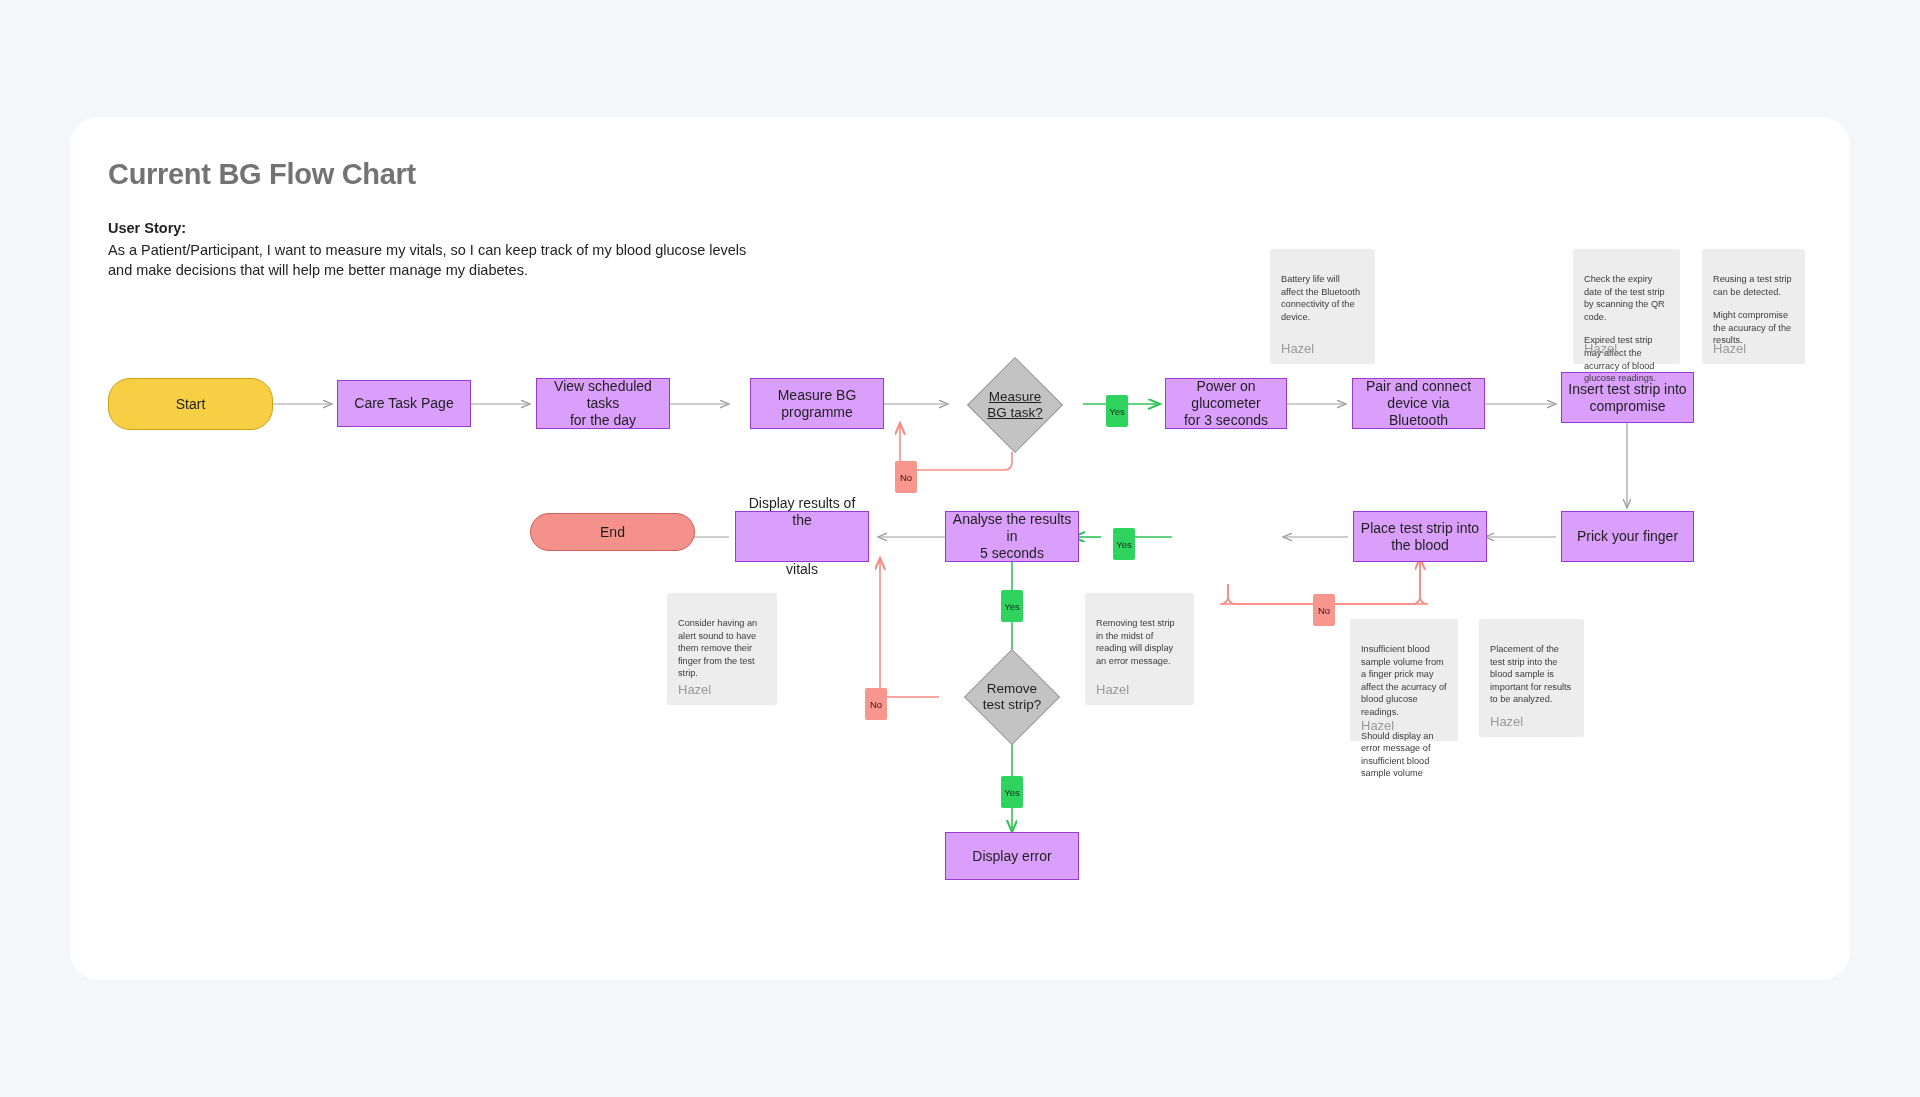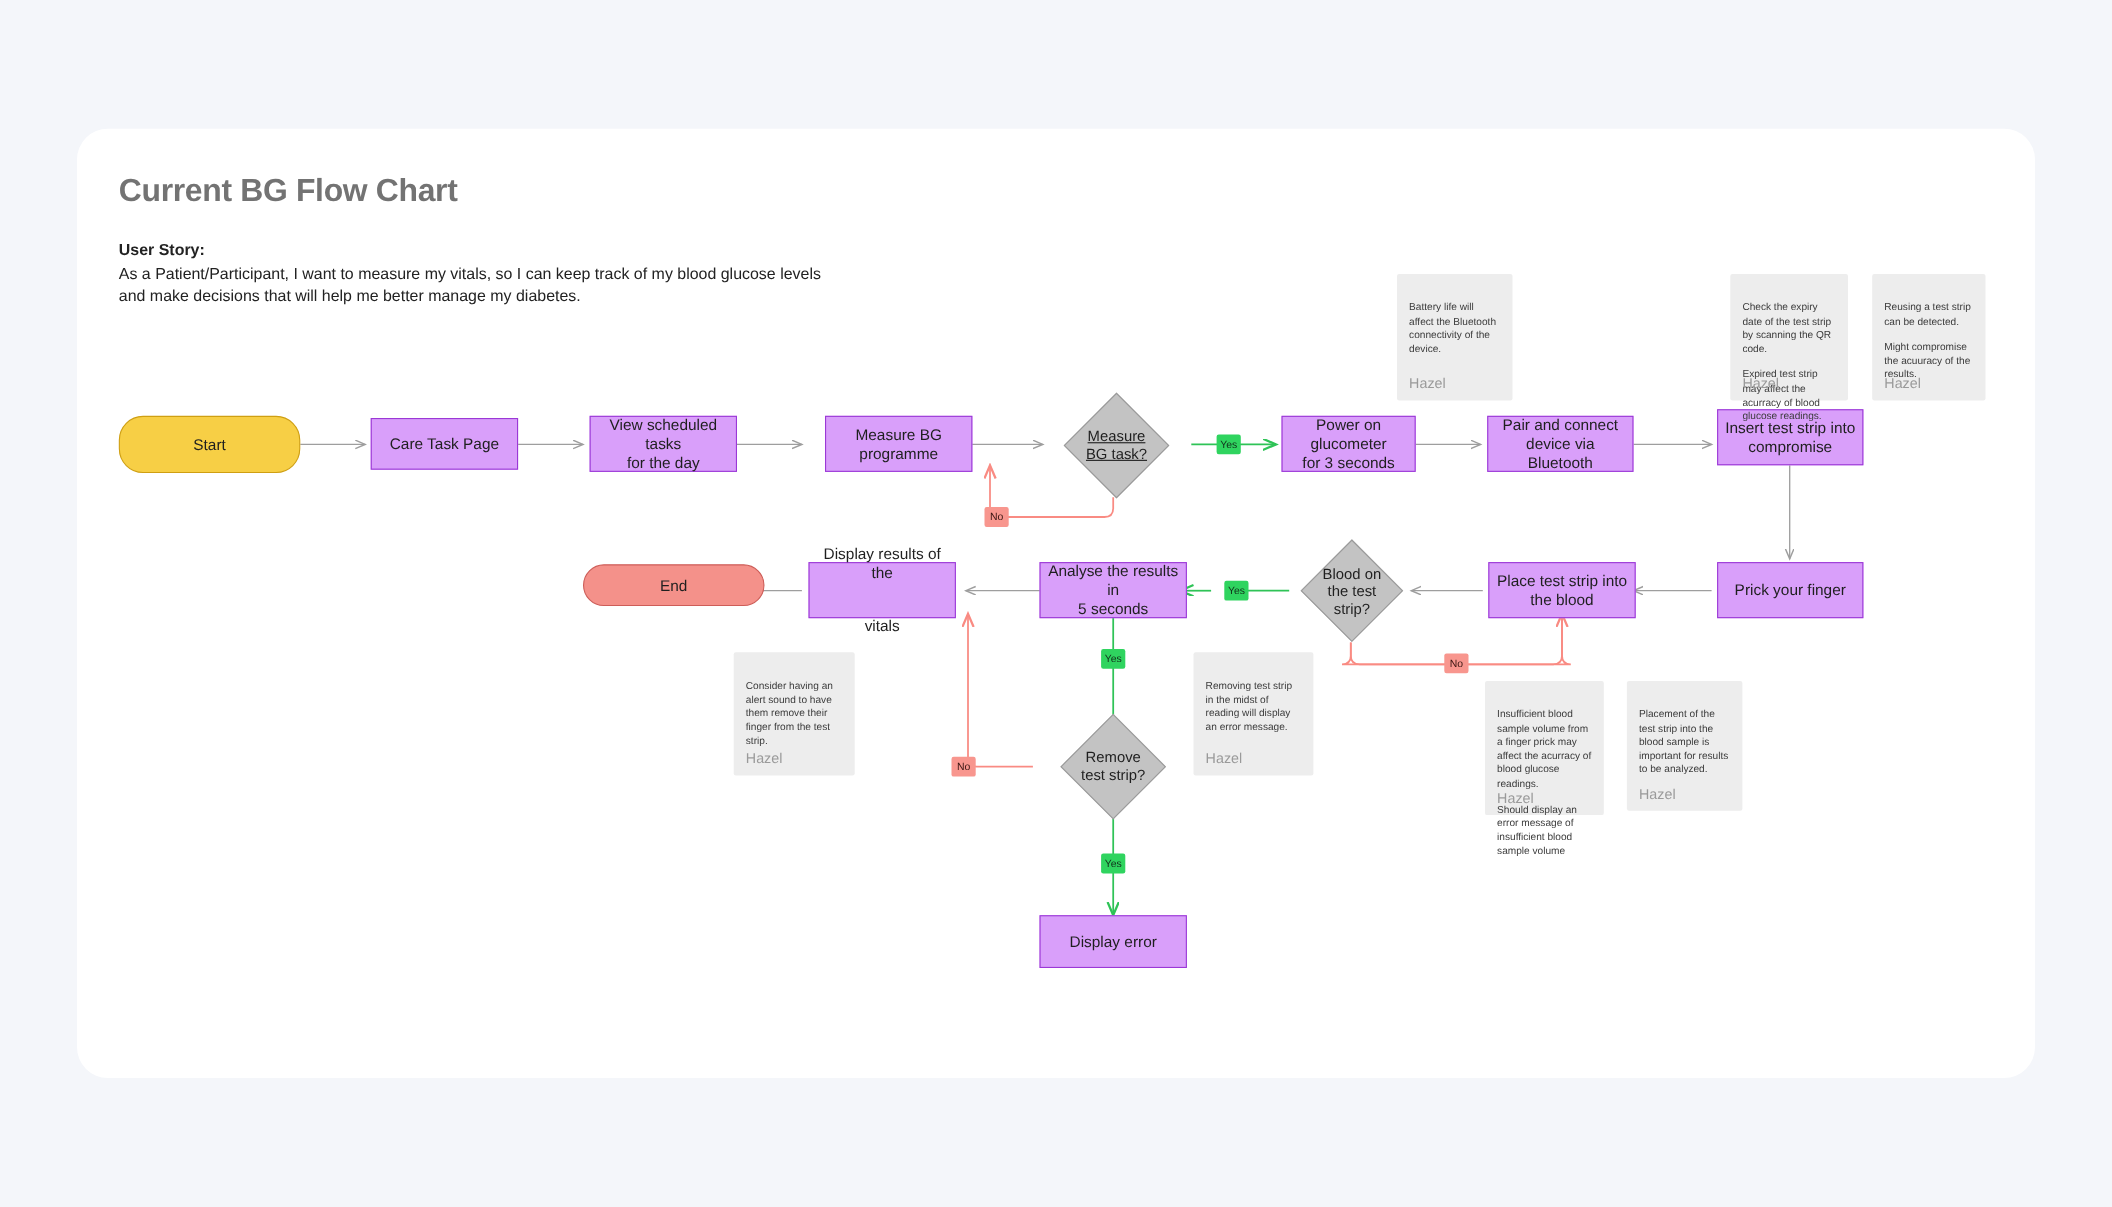--- a/index.html
+++ b/index.html
@@ -104,21 +104,21 @@
   }
 
   .badge {
     position: absolute;
     display: flex;
     align-items: center;
     justify-content: center;
     font-size: 9.5px;
     color: #11301b;
     border-radius: 2px;
-    padding: 2px 3px;
+    padding: 16px 3px;
   }
   .badge-yes { background: #2fd45f; }
   .badge-no  { background: #f8968e; color:#3a1512; }
 
   .note {
     position: absolute;
     background: #ededed;
     border-radius: 2px;
     padding: 24px 11px 8px 11px;
     font-size: 9.2px;
@@ -255,28 +255,20 @@
 
     <div class="node proc" style="left:945px; top:511px; width:134px; height:51px; flex-direction:column;">
       <span>Analyse the results in</span>
       <span>5 seconds</span>
     </div>
 
     <div class="badge badge-yes" style="left:1113px; top:528px; width:22px; height:18px;">
       <span>Yes</span>
     </div>
 
-    <div class="diamond-wrap" style="left:1164px; top:490px; width:130px; height:96px;">
-      <div class="diamond-shape" style="width:66px; height:66px; left:32px; top:14px;"></div>
-      <div class="diamond-label" style="flex-direction:column;">
-        <span>Blood on</span>
-        <span>the test</span>
-        <span>strip?</span>
-      </div>
-    </div>
 
     <div class="badge badge-no" style="left:1313px; top:594px; width:22px; height:18px;">
       <span>No</span>
     </div>
 
     <div class="node proc" style="left:1353px; top:511px; width:134px; height:51px; flex-direction:column;">
       <span>Place test strip into</span>
       <span>the blood</span>
     </div>
 

